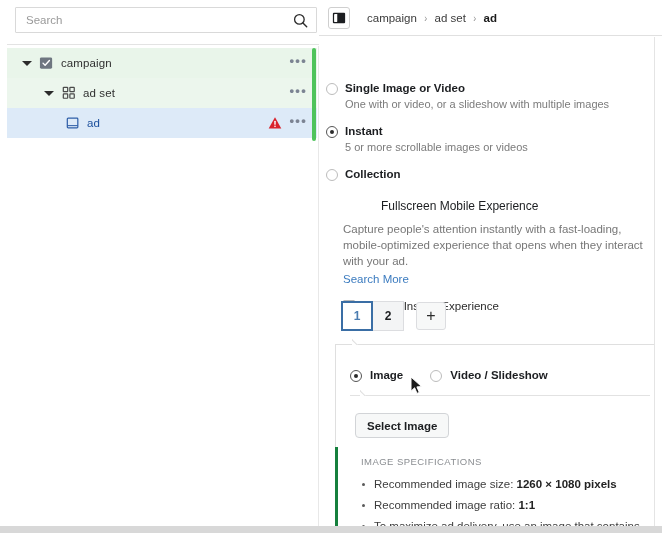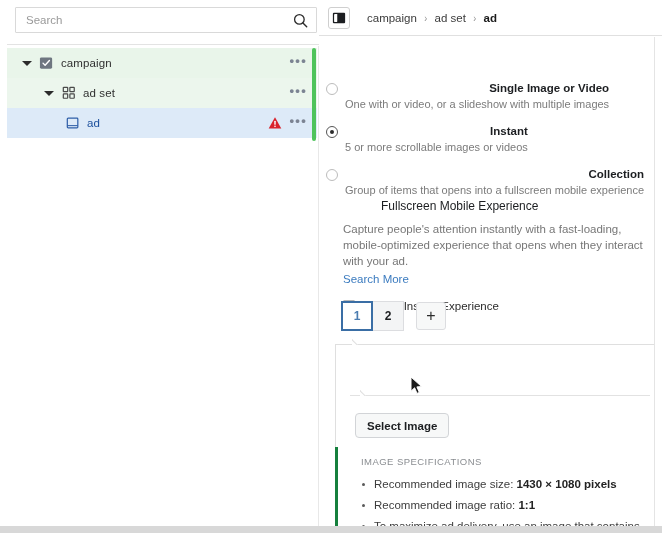--- a/index.html
+++ b/index.html
@@ -199,21 +199,20 @@
   
   #format-list {
     position: absolute;
     left: 0; top: 44px;
     width: 330px;
   }
   .format-row {
     display: flex;
     align-items: flex-start;
     padding: 0 0 12px 0;
-    text-align: right;
   }
   .radio {
     width: 12px; height: 12px;
     border: 1px solid #bcbcbc;
     border-radius: 50%;
     background: #fff;
     flex: 0 0 auto;
     margin: 2px 0 0 0;
     position: relative;
   }
@@ -569,21 +568,20 @@
             <div class="format-desc">5 or more scrollable images or videos</div>
           </span>
         </div>
 
         <div class="format-row">
           <span class="radio-col">
             <span class="radio"></span>
           </span>
           <span>
             <div class="format-title">Collection</div>
-            <div class="format-desc">Group of items that opens into a fullscreen mobile experience</div>
           </span>
         </div>
       </div>
 
       <div style="position:absolute; left:24px; top:162px; width:310px;">
         <div class="section-title">Fullscreen Mobile Experience</div>
         <div class="section-body">Capture people's attention instantly with a fast-loading, mobile-optimized experience that opens when they interact with your ad.</div>
         <a class="link" href="#" style="display:inline-block; margin-top:3px;">Search More</a>
         <div class="checkbox-row" style="margin-top:13px;">
           <span class="checkbox"></span>
@@ -597,31 +595,41 @@
 
   <div id="card-tabs">
     <span class="card-tab active">1</span>
     <span class="card-tab">2</span>
     <span class="card-add">+</span>
   </div>
 
   <div id="creative-panel">
     <span class="notch" id="notch-tab"></span>
 
+    <div class="type-row">
+      <span class="type-opt">
+        <span class="radio checked"></span>
+        <span class="type-label">Image</span>
+      </span>
+      <span class="type-opt">
+        <span class="radio"></span>
+        <span class="type-label">Video / Slideshow</span>
+      </span>
+    </div>
 
     <div class="type-underline"></div>
     <span class="notch" id="notch-image"></span>
 
     <div class="select-image-btn">Select Image</div>
   </div>
 
   <div id="specs">
     <div class="specs-title">IMAGE SPECIFICATIONS</div>
     <ul class="specs-list">
-      <li><span>Recommended image size: </span><b>1430 × 1080 pixels</b></li>
+      <li><span>Recommended image size: </span><b>1260 × 1080 pixels</b></li>
       <li><span>Recommended image ratio: </span><b>1:1</b></li>
       <li><span>To maximize ad delivery, use an image that contains</span></li>
     </ul>
   </div>
 
   <div id="right-scrollbar"></div>
   <div id="bottom-strip"></div>
 
   <span id="cursor">
     <svg viewBox="0 0 14 20" width="14" height="20">

